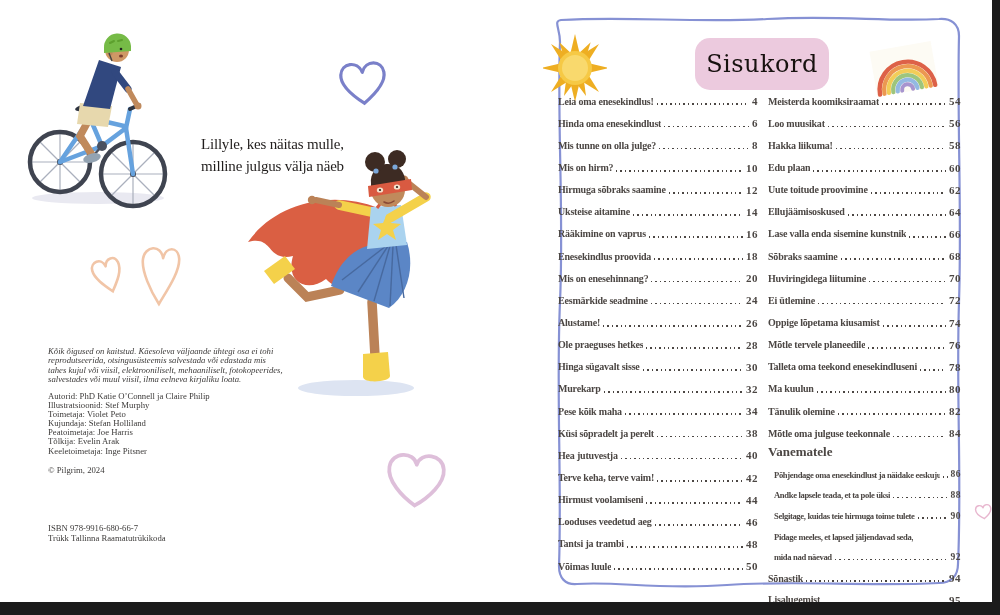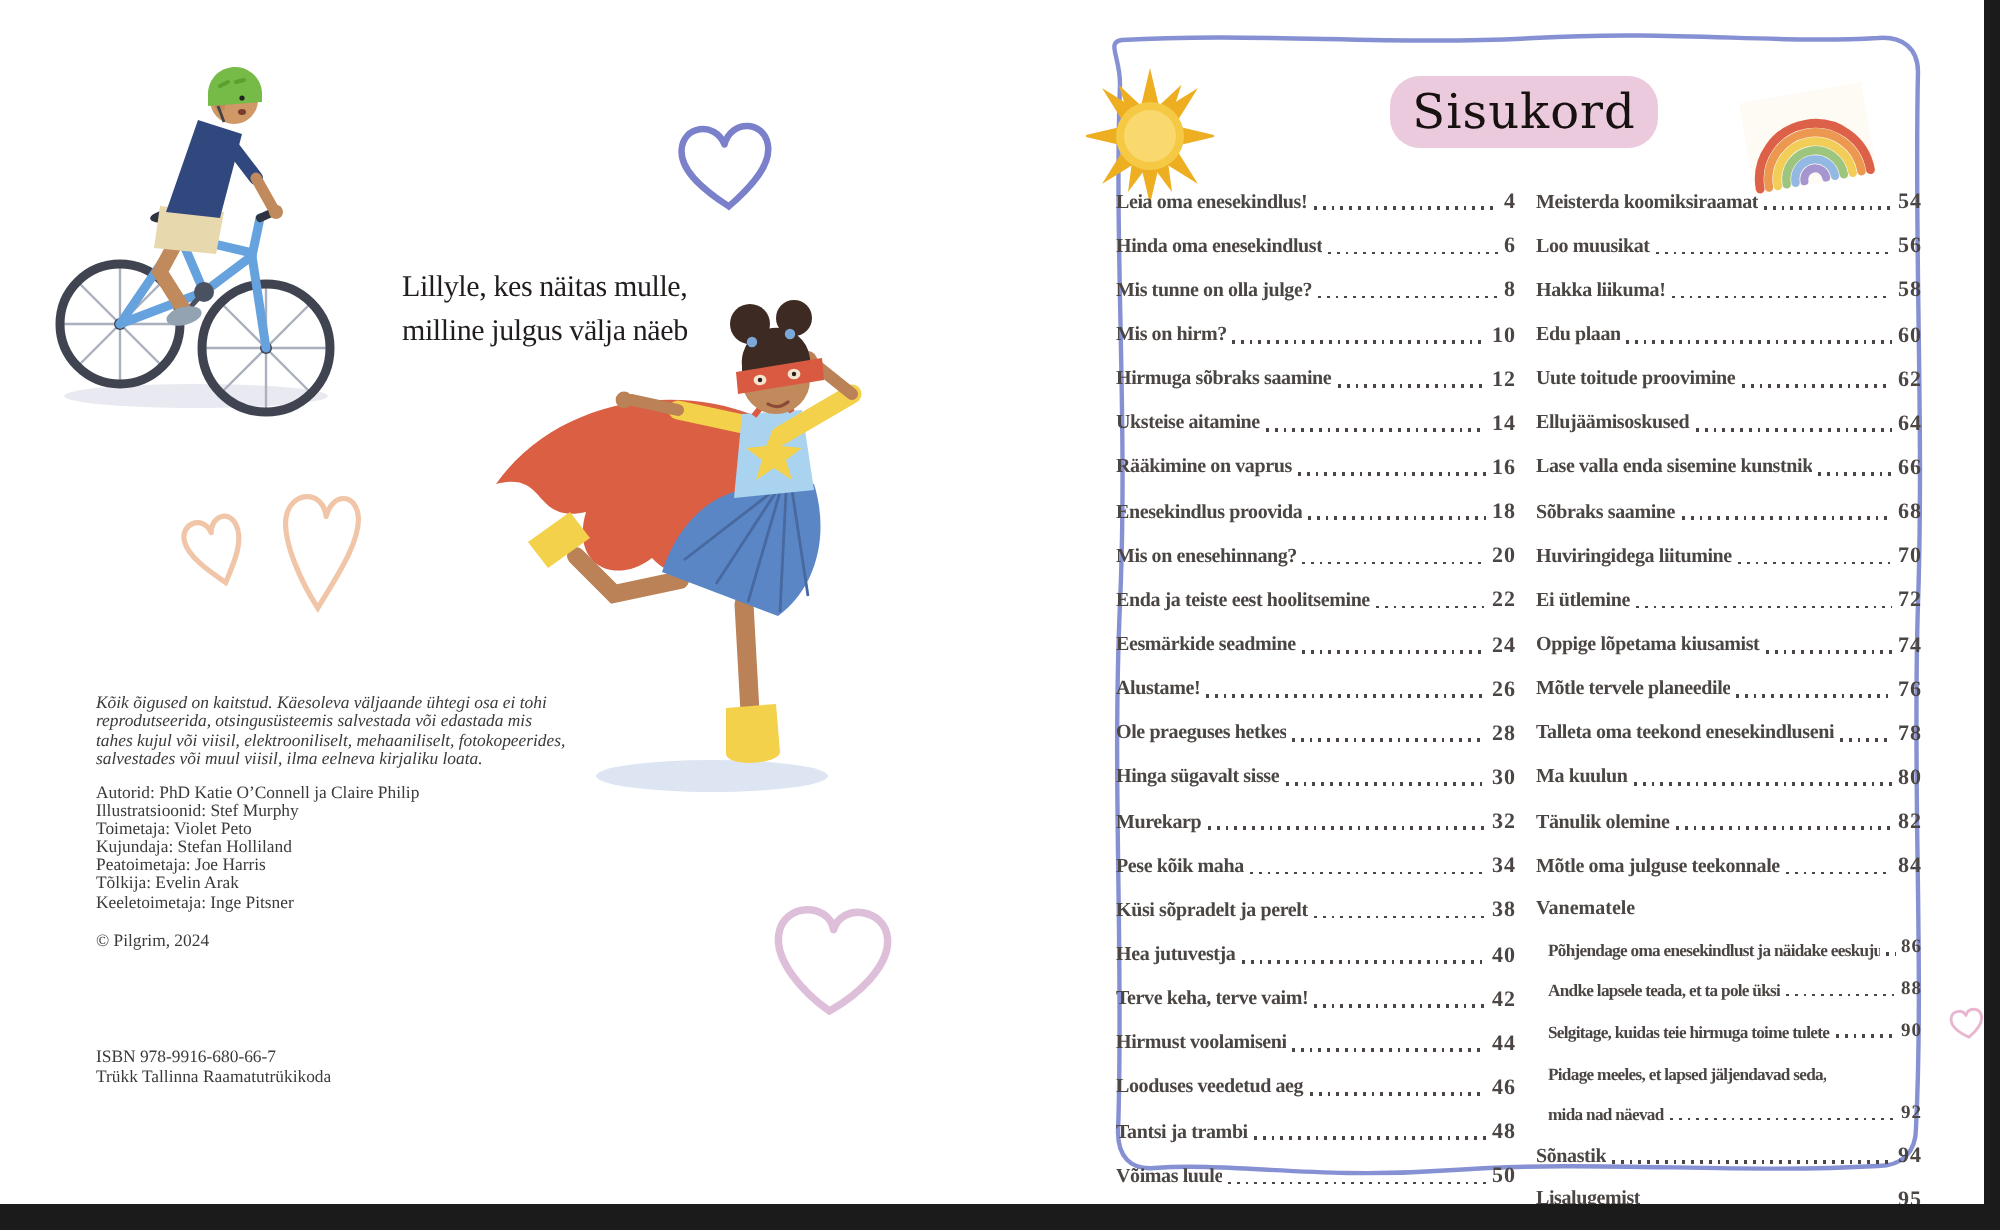--- a/index.html
+++ b/index.html
@@ -25,37 +25,37 @@
   .sp-copyright{top:347px;line-height:9.4px;width:250px;font-style:italic;}
   .sp-credits{top:392px;line-height:9.1px;}
   .sp-publisher{top:466px;line-height:9.4px;}
   .sp-isbn{top:480px;line-height:9.5px;margin-top:44px;}
 
   
   .right-page{position:absolute;left:537px;top:12px;width:428px;height:578px;}
   .page-border{position:absolute;left:0;top:0;width:428px;height:578px;}
   .sun{position:absolute;left:6px;top:14px;width:64px;height:80px;}
   .rainbow{position:absolute;left:331px;top:26px;width:72px;height:62px;}
-  .title-pill{position:absolute;left:158px;top:26px;width:134px;height:36px;
+  .title-pill{position:absolute;left:158px;top:26px;width:134px;height:52px;
       background:#eccade;border-radius:15px;display:flex;align-items:center;justify-content:center;}
   .title-pill span{font-family:"DejaVu Serif", serif;font-size:24px;color:#17110f;letter-spacing:0.5px;}
 
   .toc-col{position:absolute;top:76px;}
   .col1{left:21px;width:200px;}
   .col2{left:231px;width:193px;}
   .toc-row{display:flex;align-items:flex-end;height:19.15px;padding-bottom:3px;
       white-space:nowrap;overflow:hidden;}
   .toc-label{font-family:"Liberation Serif", serif;font-weight:700;font-size:10px;
       letter-spacing:-0.2px;color:#4b4643;line-height:1.05;flex:0 1 auto;overflow:hidden;margin-top:16px;}
   .dots{flex:1 1 5px;min-width:3px;height:1.7px;margin:0 3px 2px 3px;
       background-image:repeating-linear-gradient(to right,#4b4643 0 1.4px,transparent 1.4px 4.4px);}
   .toc-page{font-family:"Liberation Serif", serif;font-weight:700;font-size:11px;
       color:#4b4643;line-height:1;letter-spacing:0.5px;}
   .parents-header{height:18px;display:flex;align-items:flex-end;padding-bottom:2px;
-      font-family:"Liberation Serif", serif;font-weight:700;font-size:10px;color:#4b4643;}
+      font-family:"Liberation Serif", serif;font-weight:700;font-size:13px;color:#4b4643;}
   .parents-list .toc-row{height:17.6px;padding-left:6px;}
   .parents-list .toc-label{font-size:8.6px;letter-spacing:-0.35px;}
   .parents-list .toc-page{font-size:9.5px;}
   .tail-list .toc-row{height:18.8px;}
 </style>
 </head>
 <body>
 
 <div class="stage">
 
@@ -292,25 +292,20 @@
           <span class="dots"></span>
           <span class="toc-page">18</span>
         </div>
 
         <div class="toc-row">
           <span class="toc-label">Mis on enesehinnang?</span>
           <span class="dots"></span>
           <span class="toc-page">20</span>
         </div>
 
-        <div class="toc-row">
-          <span class="toc-label">Enda ja teiste eest hoolitsemine</span>
-          <span class="dots"></span>
-          <span class="toc-page">22</span>
-        </div>
 
         <div class="toc-row">
           <span class="toc-label">Eesmärkide seadmine</span>
           <span class="dots"></span>
           <span class="toc-page">24</span>
         </div>
 
         <div class="toc-row">
           <span class="toc-label">Alustame!</span>
           <span class="dots"></span>

